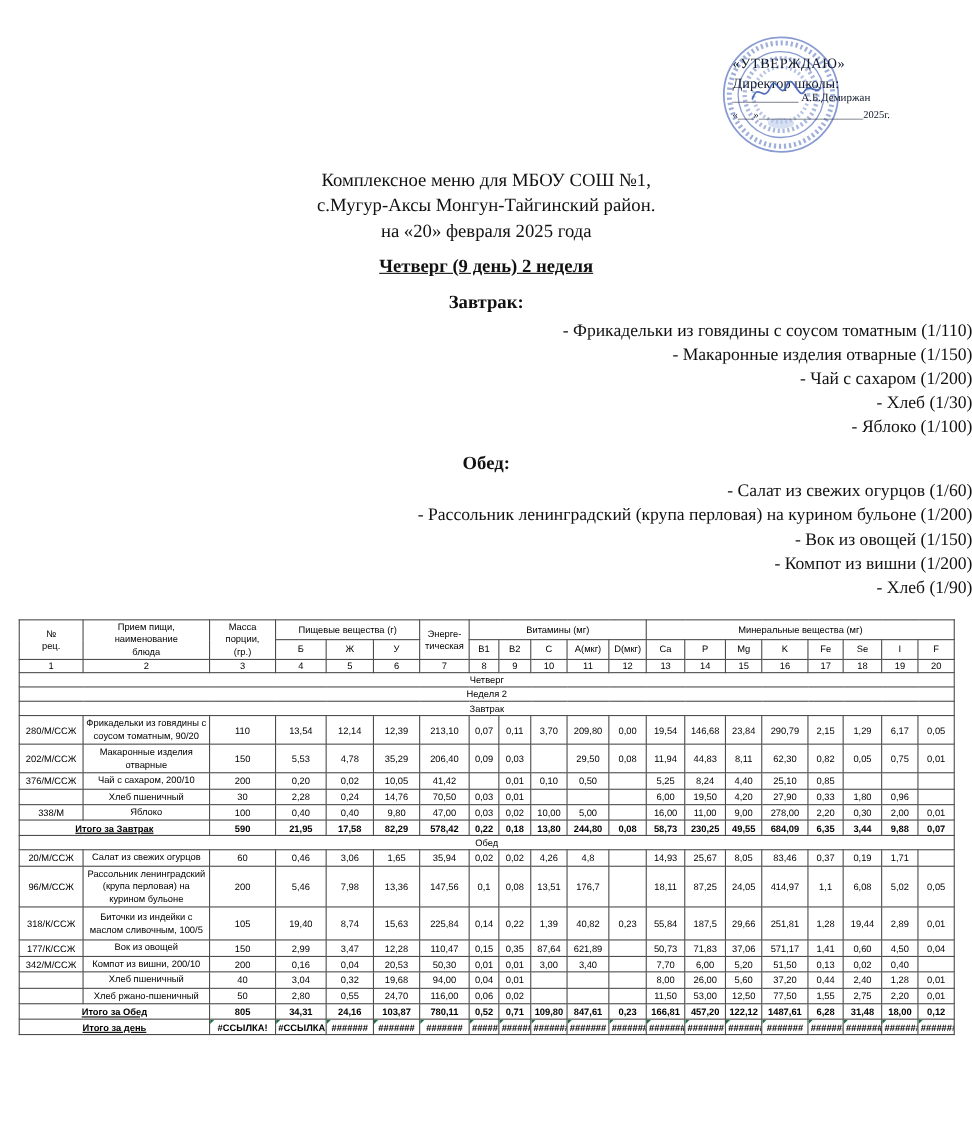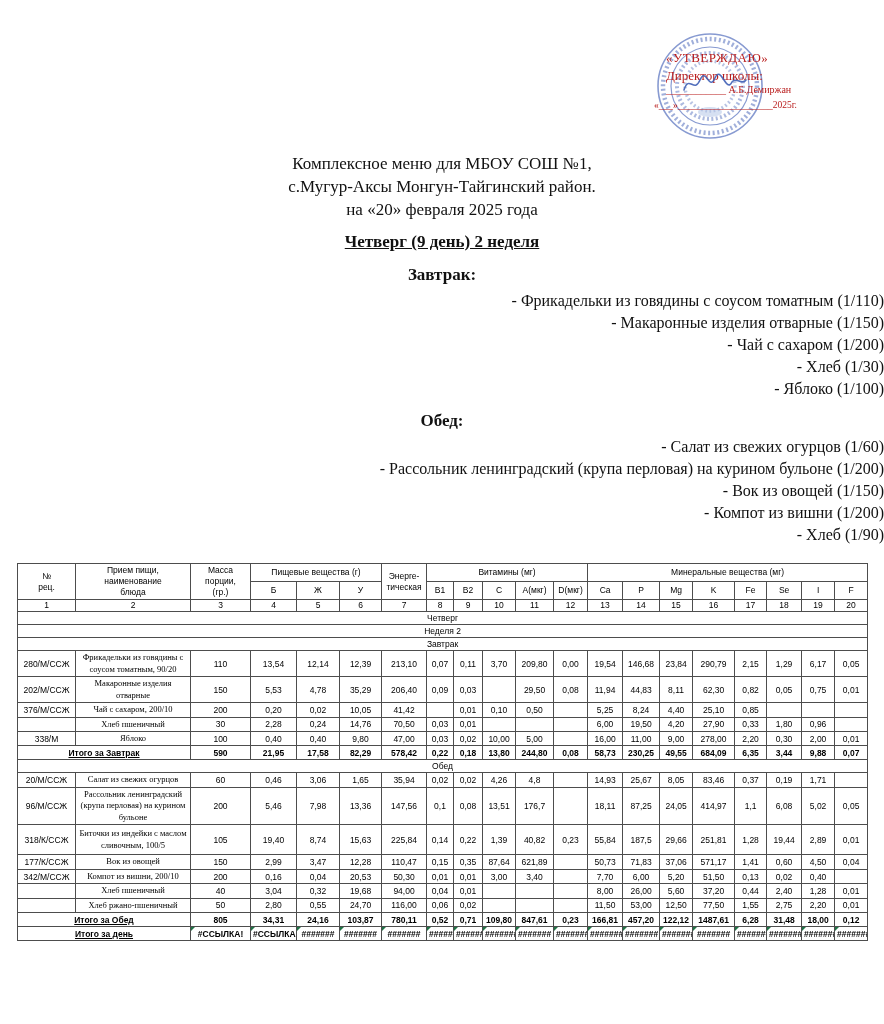--- a/index.html
+++ b/index.html
@@ -9,25 +9,25 @@
   }
   *{margin:0;padding:0;box-sizing:border-box;}
   html,body{background:#fff;}
   body{
     width:884px;height:1024px;position:relative;overflow:hidden;
     font-family:"Liberation Serif",serif;color:#111;
   }
   
   .stamp{position:absolute;left:648px;top:24px;width:228px;height:140px;}
   .stamp svg.seal{position:absolute;left:6px;top:6px;}
-  .stamp-line{position:absolute;white-space:nowrap;color:#b91c1c;}
+  .stamp-line{position:absolute;white-space:nowrap;color:#0f172a;}
   .stamp-approved{left:18px;top:26px;font-size:13px;letter-spacing:.5px;}
   .stamp-director{left:18px;top:44px;font-size:13px;}
   .stamp-sig{left:18px;top:60px;font-size:10px;}
-  .stamp-date{left:6px;top:76px;font-size:9.5px;}
+  .stamp-date{left:18px;top:76px;font-size:9.5px;}
   .sig-squiggle{position:absolute;left:34px;top:48px;}
   
   .title-block{margin-top:152px;text-align:center;font-size:17px;line-height:23px;}
   .day-heading{margin-top:11px;text-align:center;font-size:17px;font-weight:bold;text-decoration:underline;}
   .meal-heading{text-align:center;font-size:17px;font-weight:bold;}
   .meal-heading.first{margin-top:13px;}
   .menu-list{margin:5px 0 0 17px;font-size:16px;line-height:22px;text-align:right;}
   .menu-list .menu-item{white-space:nowrap;}
   .meal-heading.second{margin-top:11px;margin-bottom:1px;}
   
@@ -38,21 +38,21 @@
   }
   table.nutri th,table.nutri td{
     border:1px solid var(--border-col);
     padding:1px 2px;text-align:center;vertical-align:middle;overflow:hidden;
   }
   table.nutri thead th{font-weight:normal;line-height:1.3;}
   .pre{white-space:pre-line;}
   tr.colnum-row th{height:12px;padding:0 1px;}
   td.section-label{ text-align:left;font-weight:normal;padding-left:3px;height:13px;}
   tr.dish-row td{height:14px;}
-  td.name-cell{text-align:left;padding-left:3px;line-height:1.35;font-family:Liberation Serif, serif;}
+  td.name-cell{text-align:left;padding-left:3px;line-height:1.35;}
   td.num-cell{white-space:nowrap;}
   tr.total-row td{font-weight:bold;height:14px;}
   td.total-label{text-align:left;padding-left:3px;text-decoration:underline;}
   td.err{position:relative;font-weight:bold;white-space:nowrap;}
   td.err::before{
     content:"";position:absolute;left:0;top:0;width:0;height:0;
     border-top:4px solid var(--marker-green);border-right:4px solid transparent;
   }
   tr.tall td{height:30px;}
 </style>

